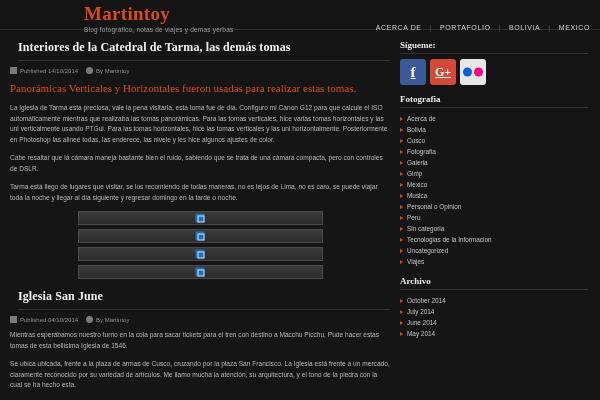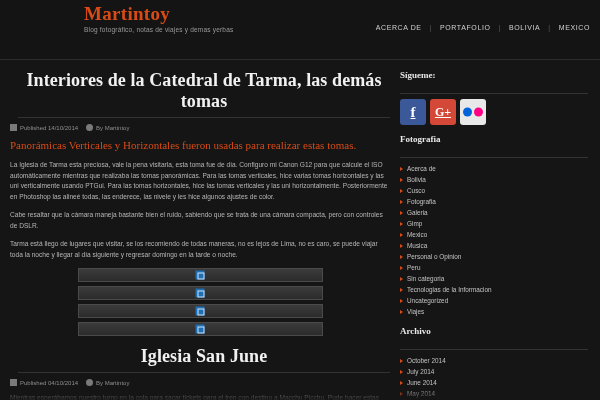--- a/index.html
+++ b/index.html
@@ -16,21 +16,21 @@
   }
   .page {
     width: 600px; height: 400px;
     position: relative;
     background: #151515;
     overflow: hidden;
   }
   
   .header {
     position: relative;
-    height: 60px;
+    height: 30px;
     background: #141414;
     border-bottom: 1px solid #2c2c2c;
   }
   .brand {
     position: absolute;
     left: 84px; top: 4px;
   }
   .brand-title {
     font-family: "Liberation Serif", serif;
     font-size: 19px;
@@ -72,28 +72,27 @@
     width: 380px;
     flex: 0 0 380px;
   }
   .sidebar {
     width: 188px;
     flex: 0 0 188px;
   }
   
   .post-title {
     font-family: "Liberation Serif", serif;
-    font-size: 18px;
+    font-size: 12px;
     font-weight: bold;
     color: #f1f1f1;
     margin: 0 0 6px 8px;
     padding-bottom: 5px;
     border-bottom: 1px solid #333;
     letter-spacing: 0.1px;
-    text-align: center;
   }
   .meta {
     display: flex;
     align-items: center;
     gap: 8px;
     font-size: 6px;
     color: #8e8e8e;
     margin: 0 0 7px 0;
   }
   .meta .ic {
@@ -150,21 +149,21 @@
     border: 1px solid #cfe4f7;
   }
   
   .widget { margin-bottom: 9px; }
   .widget-title {
     font-family: "Liberation Serif", serif;
     font-size: 9px;
     font-weight: bold;
     color: #e8e8e8;
     margin: 0 0 5px 0;
-    padding-bottom: 13px;
+    padding-bottom: 3px;
     border-bottom: 1px solid #333;
   }
   .social {
     display: flex;
     gap: 4px;
     margin-bottom: 2px;
   }
   .soc {
     width: 26px; height: 26px;
     border-radius: 3px;

